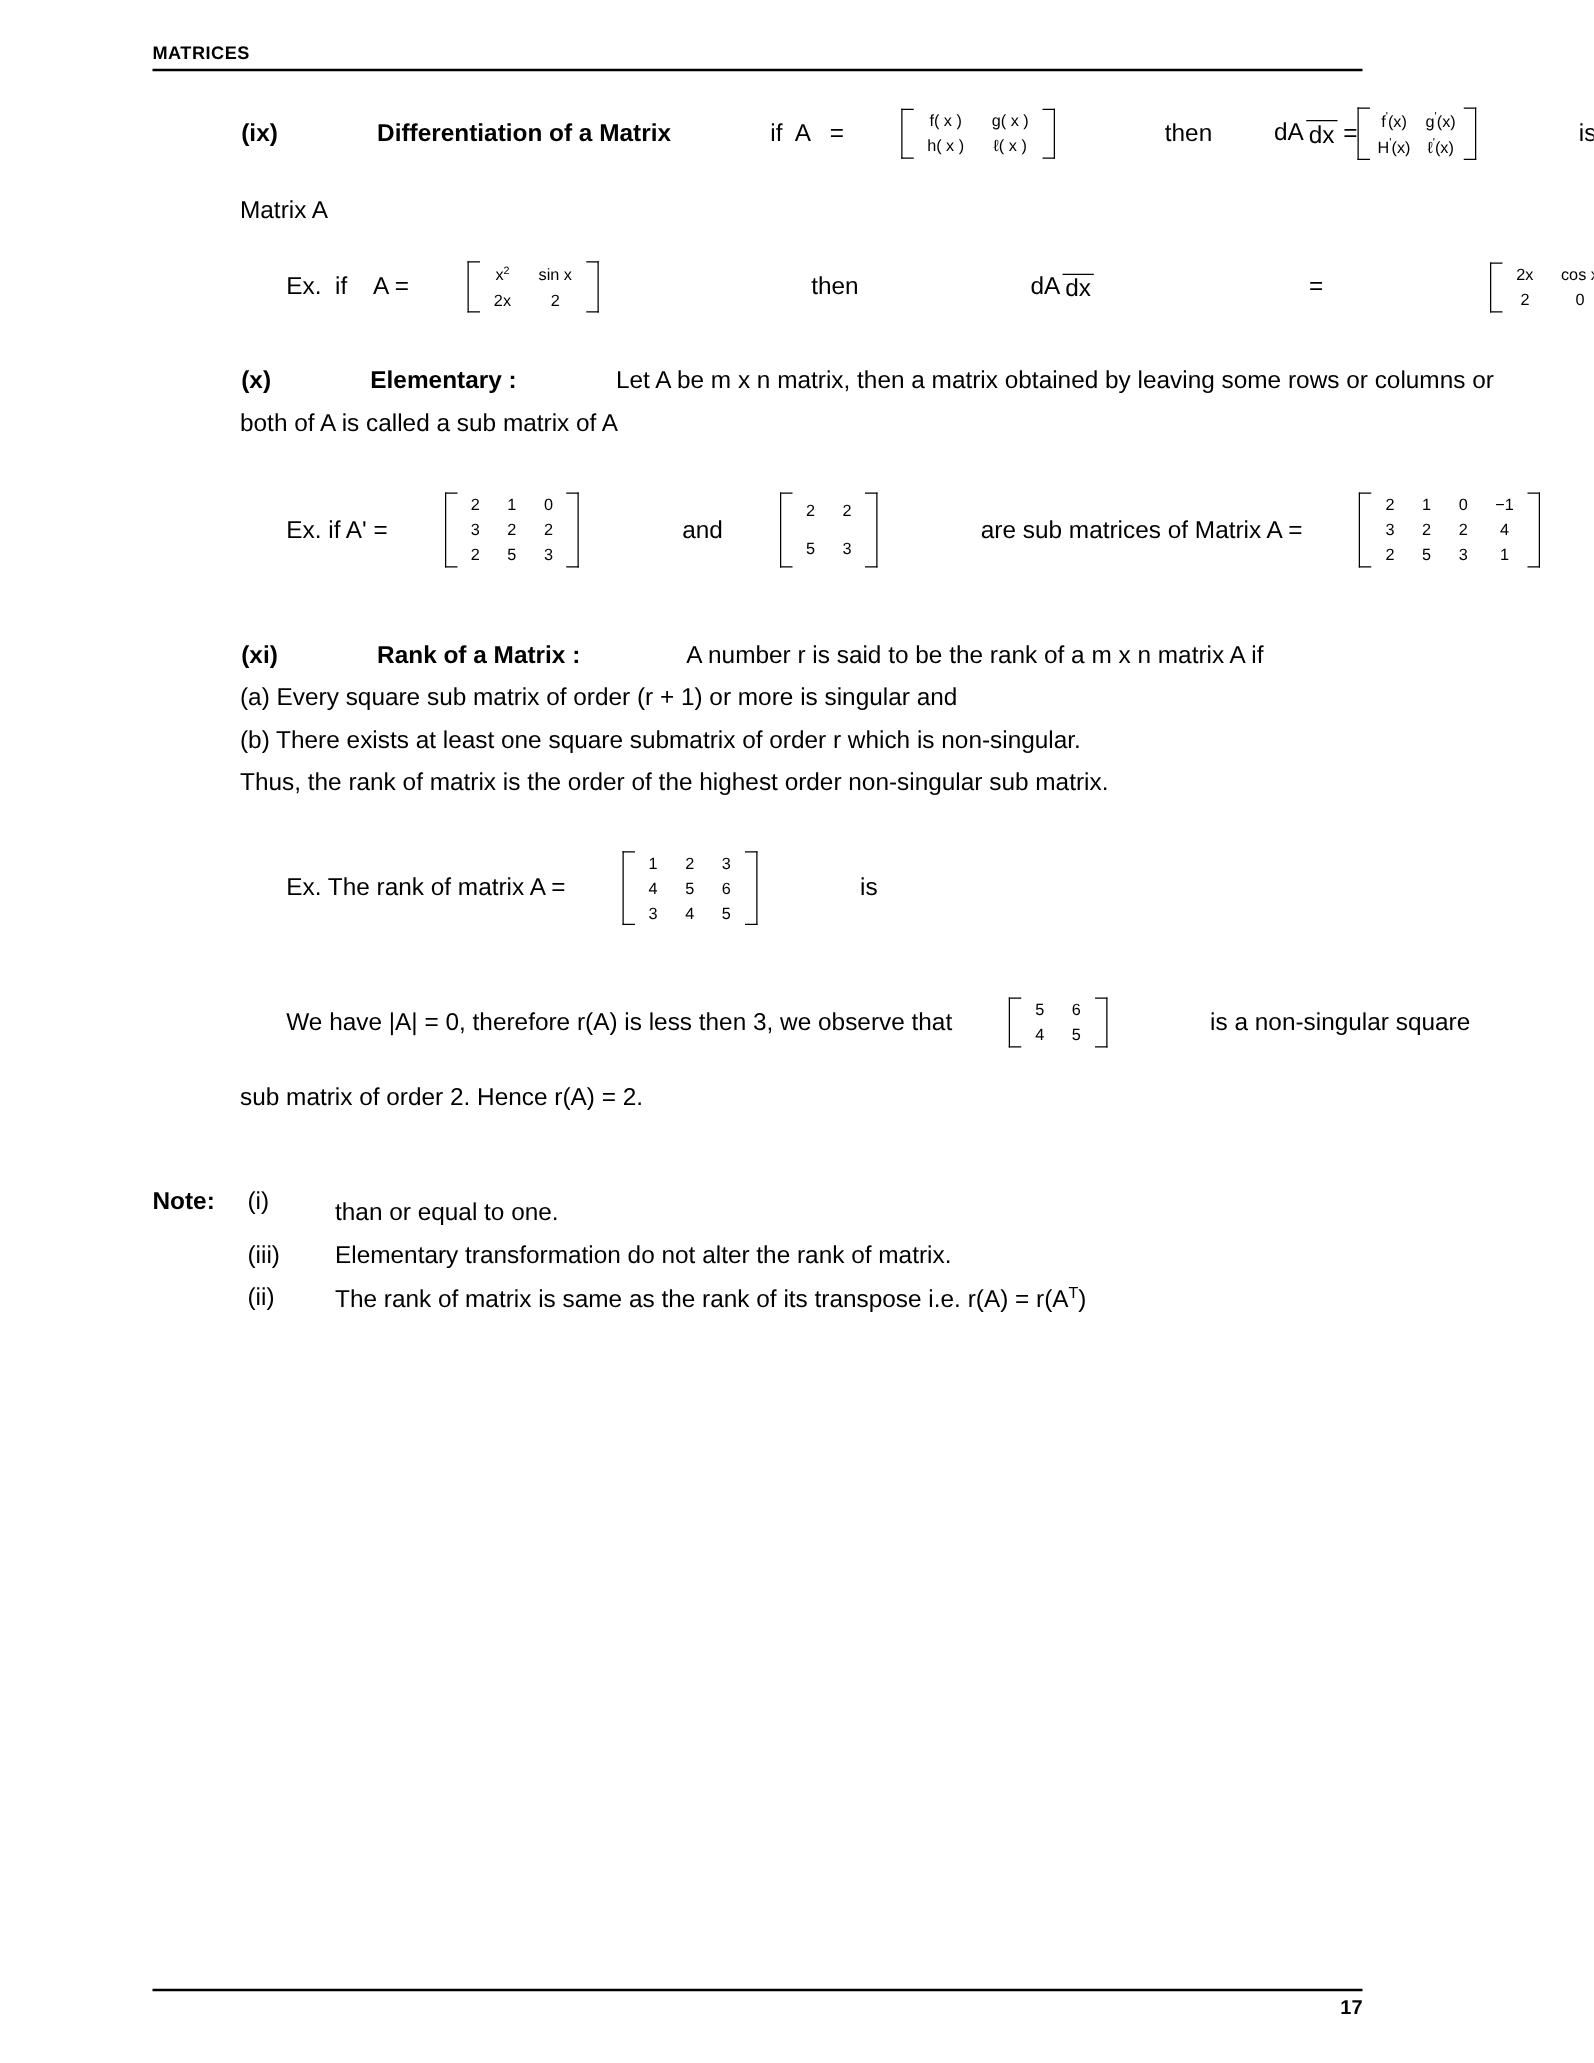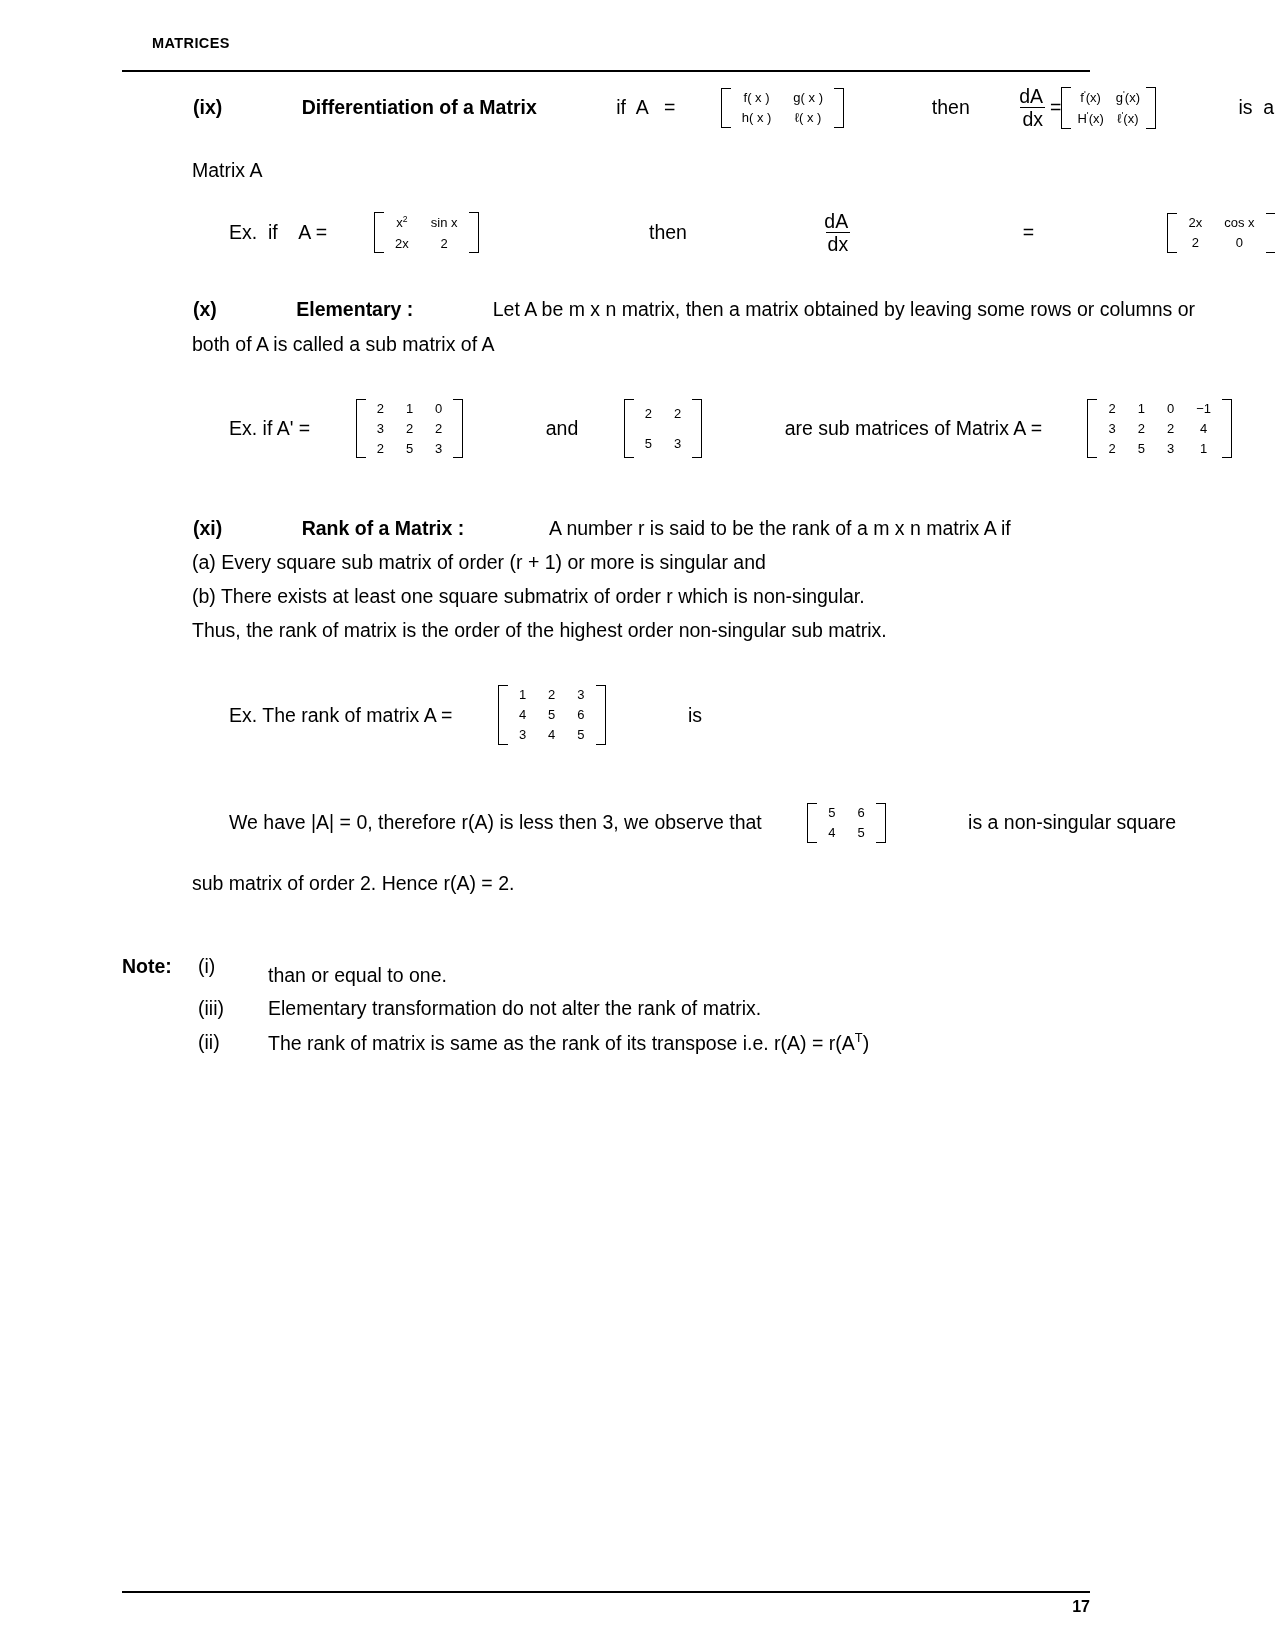--- a/index.html
+++ b/index.html
@@ -28,22 +28,21 @@
     position: absolute;
     left: 122px;
     top: 36px;
     width: 968px;
   }
   .header-title {
     font-size: 14.5px;
     font-weight: bold;
     letter-spacing: 0.4px;
     line-height: 1.1;
-    padding-bottom: 18px;
-    margin-left: 30px;
+    padding-bottom: 3px;
   }
   .header-rule {
     border-bottom: 2.2px solid #000;
     width: 968px;
   }
 
   
   .footer {
     position: absolute;
     left: 122px;
@@ -112,22 +111,21 @@
     text-align: center;
     padding: 2px 11px;
     font-size: 13px;
     line-height: 1.22;
     white-space: nowrap;
   }
 
   
   .frac {
     display: inline-flex;
-    flex-direction: column;
-    align-items: flex-end;
+    align-items: flex-start;
     vertical-align: middle;
     margin: 0 5px;
     line-height: 1.05;
   }
   .frac .num { padding: 0 2px 1px 2px; }
   .frac .den { padding: 1px 2px 0 2px; border-top: 1.6px solid #000; }
 
   sup.pr { font-size: 0.72em; vertical-align: super; }
   sup.ex { font-size: 0.66em; vertical-align: super; }
 

